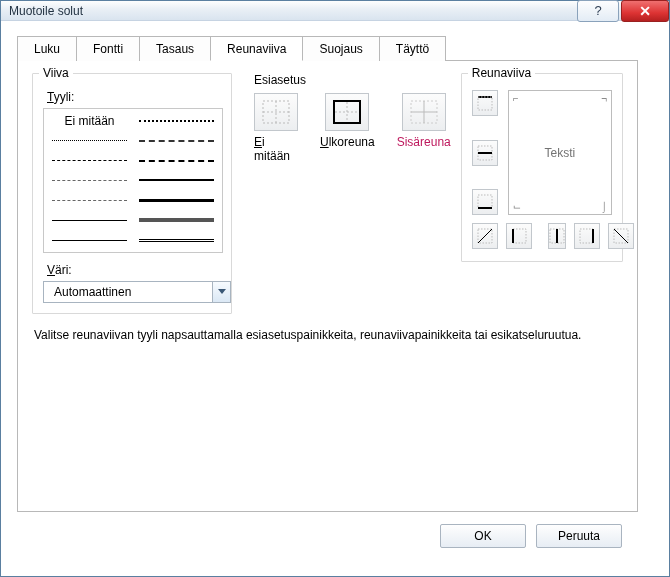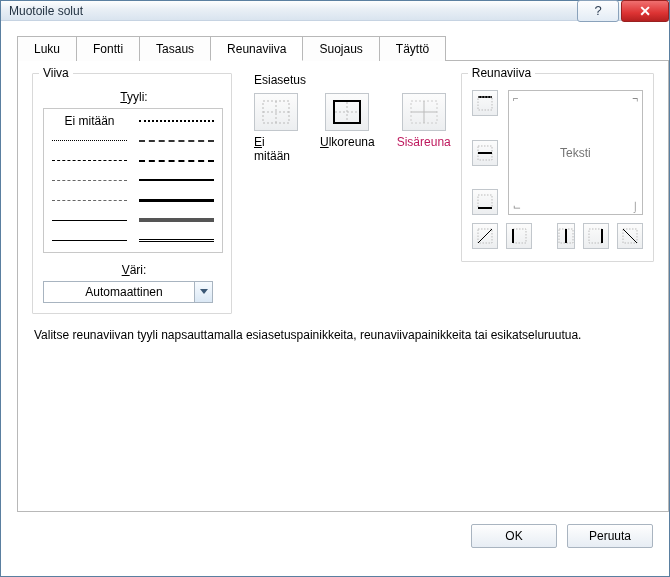--- a/index.html
+++ b/index.html
@@ -4,54 +4,54 @@
 <style>
   * { box-sizing: border-box; }
   body { margin:0; font-family: "Segoe UI", Tahoma, sans-serif; font-size: 12px; color:#000; background:#fff; }
   .window { width:670px; height:577px; border:1px solid #5a7fa0; box-shadow:0 0 8px rgba(0,0,0,.3); background:#fff; display:flex; flex-direction:column; }
   .titlebar { height:20px; background:linear-gradient(#fdfefe,#eaf0f6 40%,#d9e4ef); display:flex; align-items:center; padding:0 0 0 8px; border-bottom:1px solid #c6d3e2; }
   .title-text { flex:1; color:#1f2f3f; }
   .tb-btn { width:42px; height:22px; margin-right:2px; border:1px solid #8aa2bb; border-radius:3px; display:flex; align-items:center; justify-content:center; background:linear-gradient(#fdfdfe,#e3ecf5); cursor:pointer; }
   .tb-close { background:linear-gradient(#f07070,#d33 60%,#b52020); border-color:#9a2020; color:#fff; font-weight:bold; font-size:14px; width:48px; margin-right:0; }
   .tb-help { font-size:13px; color:#2f3f55; }
 
-  .body { flex:1; padding:14px 0 16px 16px; display:flex; flex-direction:column; }
+  .body { flex:1; padding:14px 31px 16px 16px; display:flex; flex-direction:column; }
 
   .tabstrip { display:flex; height:26px; border-bottom:1px solid #b8b8b8; position:relative; }
   .tab { padding:0 16px; border:1px solid #b8b8b8; border-bottom:none; margin-right:-1px; display:flex; align-items:center; background:#fdfdfd; cursor:pointer; position:relative; top:1px; height:25px; }
   .tab.active { background:#fff; border-bottom:1px solid #fff; z-index:2; }
 
   .tabcontent { border:1px solid #b8b8b8; border-top:none; flex:1; padding:12px 14px 14px 14px; display:flex; flex-direction:column; }
   .upper { display:flex; gap:20px; align-items:flex-start; }
 
   .group { position:relative; border:1px solid #d9d9d9; border-radius:1px; padding:14px 10px 10px 10px; }
   .group-title { position:absolute; top:-8px; left:6px; background:#fff; padding:0 4px; font-size:12px; }
 
-  .linegroup { width:200px;text-align:center; }
+  .linegroup { width:200px; }
   .label-row { margin:2px 0 4px 4px; }
   .underline { text-decoration: underline; text-decoration-style: solid; }
 
   .style-grid { border:1px solid #c8c8c8; width:180px; height:145px; display:grid; grid-template-columns:1fr 1fr; grid-auto-rows:1fr; padding:2px; gap:0; background:#fff; }
   .sw { display:flex; align-items:center; justify-content:center; padding:0 6px; cursor:pointer; }
   .sw .line { width:100%; height:0; }
   .none-swatch { font-size:12px; }
   .l-dot-s { border-top:1px dotted #000; }
   .l-dot-m { border-top:2px dotted #000; }
   .l-dash-s { border-top:1px dashed #000; }
   .l-dash-m { border-top:2px dashed #000; }
   .l-dashdot { border-top:1px dashed #666; }
   .l-solid-s { border-top:1px solid #000; }
   .l-solid-m { border-top:2px solid #000; }
   .l-solid-l { border-top:3px solid #000; }
   .l-solid-h { border-top:4px solid #555; }
   .l-double { border-top:3px double #000; }
   .l-ddash { border-top:2px dashed #333; }
 
   .color-label { margin:10px 0 4px 4px; }
-  .combo { width:170px; height:22px; border:1px solid #a8b4c0; display:flex; align-items:center; background:#fff; cursor:pointer; }
+  .combo { width:188px; height:22px; border:1px solid #a8b4c0; display:flex; align-items:center; background:#fff; cursor:pointer; }
   .combo .ctext { flex:1; padding-left:10px; }
   .combo .cbtn { width:18px; height:100%; border-left:1px solid #a8b4c0; background:linear-gradient(#f7fbff,#dbe8f5); display:flex; align-items:center; justify-content:center; }
 
   .right { flex:1; display:flex; flex-direction:row; gap:10px; }
 
   .preset-row { display:flex; gap:22px; margin:6px 0 2px 2px; }
   .preset { display:flex; flex-direction:column; align-items:center; gap:4px; cursor:pointer; }
   .preset-icon { width:44px; height:38px; border:1px solid #c2c7cc; background:linear-gradient(#fcfcfc,#eceef0); display:flex; align-items:center; justify-content:center; }
   .preset-label { font-size:12px; }
   .preset.disabled .preset-label { color:#be185d; }

